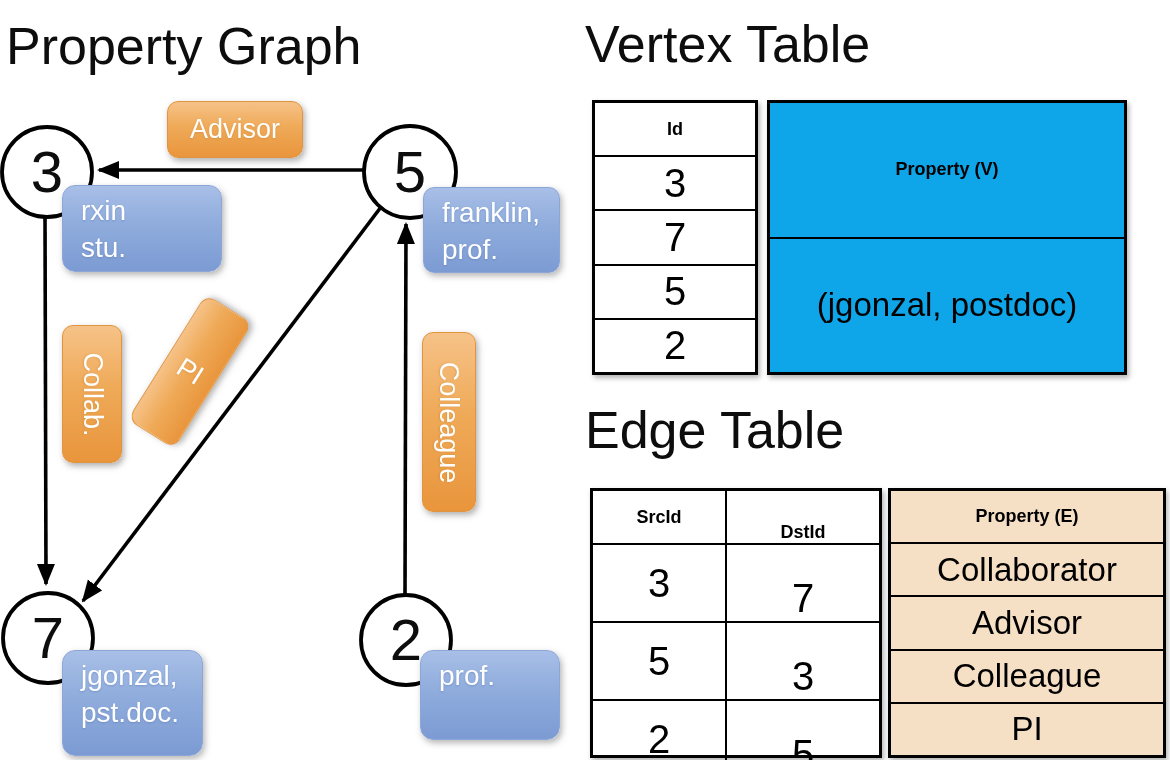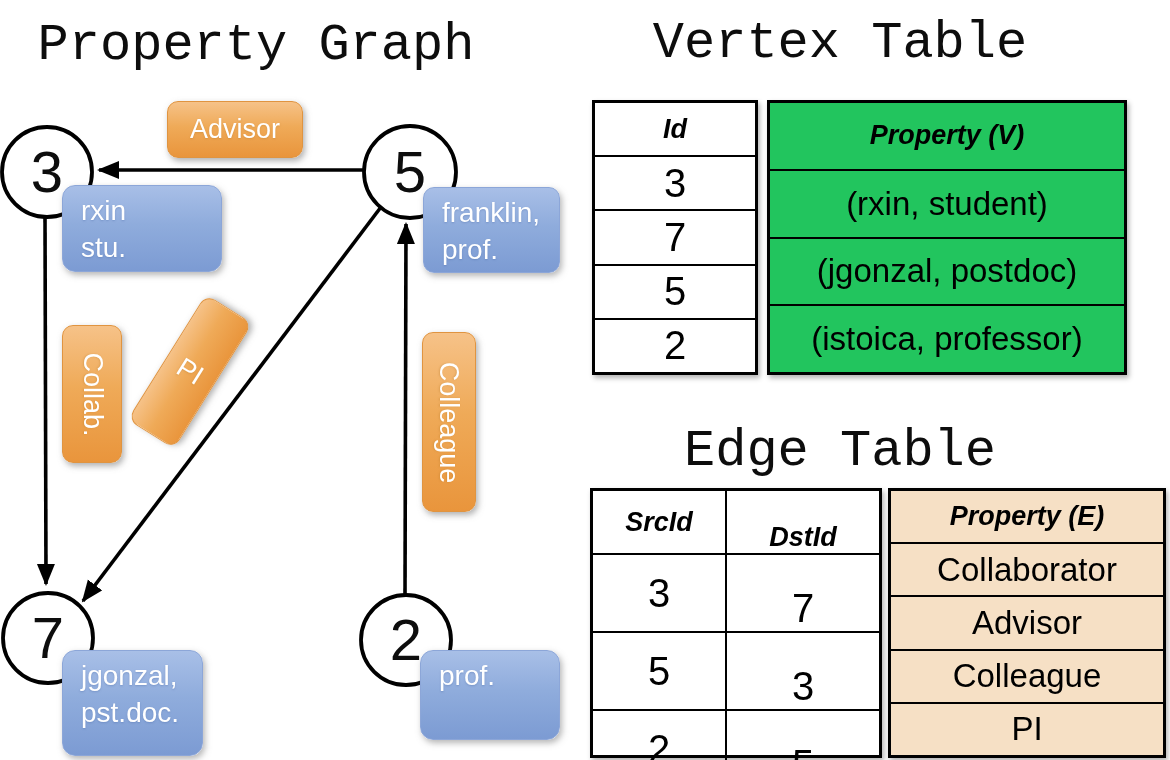--- a/index.html
+++ b/index.html
@@ -5,26 +5,26 @@
   * { margin:0; padding:0; box-sizing:border-box; }
   html,body { background:#fff; }
   .stage {
     position:relative; width:1170px; height:760px;
     background:#fff; overflow:hidden;
     font-family:"Liberation Sans", sans-serif;
     color:#000;
   }
   
   .title {
-    position:absolute; text-align:center;
-    font-size:52px; font-weight:300; letter-spacing:0px; color:#0d0d0d;font-family:Liberation Mono, monospace;
+    position:absolute; text-align:left;
+    font-size:52px; font-weight:300; letter-spacing:0px; color:#0d0d0d;
   }
   #title-graph  { left:6px;   top:16px;  width:500px; }
   #title-vertex { left:585px; top:14px;  width:510px; }
-  #title-edge   { left:585px; top:400px; width:510px;margin-top:22px; }
+  #title-edge   { left:585px; top:400px; width:510px; }
 
   
   .graph-svg { position:absolute; left:0; top:0; width:585px; height:760px; z-index:1; }
   .graph-svg circle { fill:#fff; stroke:#000; stroke-width:3.8px; }
   .graph-svg line { stroke:#000; stroke-width:3.6px; }
   .node-num {
     font-family:"Liberation Sans", sans-serif;
     font-size:58px; font-weight:300; fill:#0d0d0d;
     text-anchor:middle;
   }
@@ -69,26 +69,26 @@
     display:flex; flex-direction:column;
     border:3px solid #000;
     box-shadow:2px 3px 5px rgba(0,0,0,0.30);
     background:#fff;
   }
   .trow {
     flex:1; display:flex; align-items:center; justify-content:center;
     border-top:2.5px solid #000;
   }
   .trow:first-child { border-top:none; }
-  .th { font-weight:bold; font-size:27px;font-style:italic; }
+  .th { font-weight:bold; font-size:18px; }
   .td-num  { font-size:40px; font-weight:300; }
   .td-text { font-size:33px; font-weight:300; }
 
   #vt-id   { left:592px; top:100px; width:166px; height:275px; }
-  #vt-prop { left:767px; top:100px; width:360px; height:275px; background:#22c55e; }
+  #vt-prop { left:767px; top:100px; width:360px; height:275px; background:#0ea5e9; }
 
   #et-ids  { left:590px; top:488px; width:292px; height:270px; }
   #et-prop { left:888px; top:488px; width:278px; height:270px; background:#F6E0C5; }
   .split { padding:0; }
   .split .cell {
     height:100%; display:flex; align-items:center; justify-content:center;
   }
   .split .cell:first-child { width:134px; border-right:2.5px solid #000; }
   .split .cell:last-child  { flex:1;margin-top:31px; }
 </style>
@@ -156,23 +156,21 @@
   <div class="tcol" id="vt-id">
     <div class="trow th">Id</div>
     <div class="trow td-num">3</div>
     <div class="trow td-num">7</div>
     <div class="trow td-num">5</div>
     <div class="trow td-num">2</div>
   </div>
 
   <div class="tcol" id="vt-prop">
     <div class="trow th">Property (V)</div>
-    <div class="trow td-text">(rxin, student)</div>
     <div class="trow td-text">(jgonzal, postdoc)</div>
-    <div class="trow td-text">(istoica, professor)</div>
   </div>
 
   <div class="tcol" id="et-ids">
     <div class="trow split">
       <div class="cell th">SrcId</div>
       <div class="cell th">DstId</div>
     </div>
     <div class="trow split">
       <div class="cell td-num">3</div>
       <div class="cell td-num">7</div>

